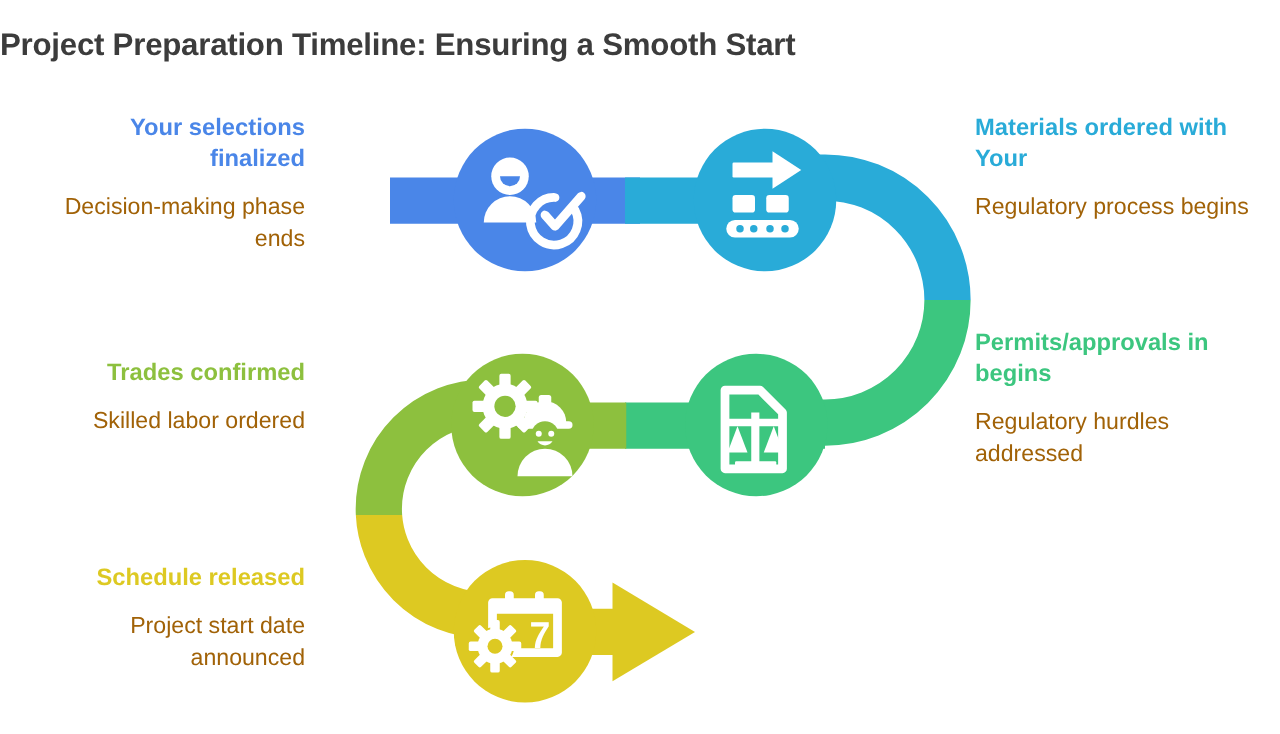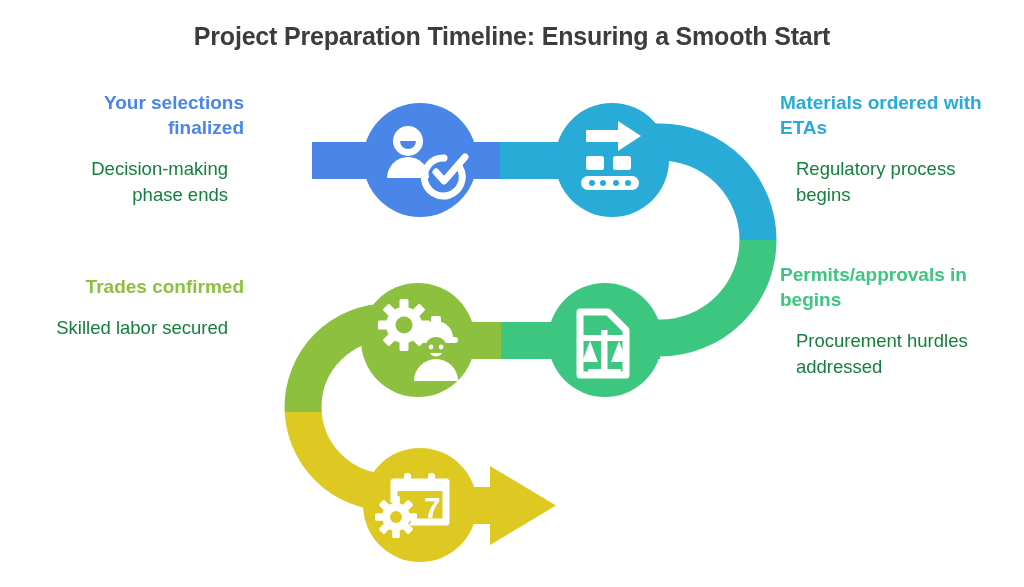--- a/index.html
+++ b/index.html
@@ -21,21 +21,21 @@
     height: 587px;
     background: #ffffff;
   }
 
   
   .title {
     position: absolute;
     left: 0;
     top: 22px;
     width: 1024px;
-    text-align: center;
+    text-align: left;
     font-size: 25px;
     font-weight: bold;
     color: #3c3c3c;
     letter-spacing: -0.2px;
   }
 
   
   .flow-svg {
     position: absolute;
     left: 0;
@@ -50,31 +50,31 @@
   }
   .label-block .heading {
     font-size: 19px;
     font-weight: bold;
     line-height: 1.32;
     margin: 0 0 12px 0;
   }
   .label-block .sub {
     font-size: 18.5px;
     font-weight: normal;
-    color: #15803d;
+    color: #a16207;
     line-height: 1.38;
-    margin: 16px;
+    margin: 0;
   }
   .align-right { text-align: right; }
   .align-left  { text-align: left; }
 
   
   #blk-selections  { left: 30px;  top: 90px;  width: 214px; text-align: right; }
   #blk-materials   { left: 780px; top: 90px;  width: 230px; }
-  #blk-trades      { left: 30px;  top: 274px; width: 214px; }
+  #blk-trades      { left: 30px;  top: 286px; width: 214px; }
   #blk-permits     { left: 780px; top: 262px; width: 230px; }
   #blk-schedule    { left: 22px;  top: 450px; width: 222px; }
 </style>
 </head>
 <body>
 
 <div id="infographic">
 
   <div class="title">Project Preparation Timeline: Ensuring a Smooth Start</div>
 
@@ -265,30 +265,32 @@
     </g>
 
   </svg>
 
   <div class="label-block align-right" id="blk-selections">
     <p class="heading" style="color:#4a86e8">Your selections finalized</p>
     <p class="sub">Decision-making phase ends</p>
   </div>
 
   <div class="label-block align-left" id="blk-materials">
-    <p class="heading" style="color:#29abd8">Materials ordered with ETAs</p>
+    <p class="heading" style="color:#29abd8">Materials ordered with Your</p>
     <p class="sub">Regulatory process begins</p>
   </div>
 
   <div class="label-block align-right" id="blk-trades">
     <p class="heading" style="color:#8dc03e">Trades confirmed</p>
-    <p class="sub">Skilled labor secured</p>
+    <p class="sub">Skilled labor ordered</p>
   </div>
 
   <div class="label-block align-left" id="blk-permits">
     <p class="heading" style="color:#3cc67f">Permits/approvals in begins</p>
-    <p class="sub">Procurement hurdles addressed</p>
+    <p class="sub">Regulatory hurdles addressed</p>
   </div>
 
   <div class="label-block align-right" id="blk-schedule">
+    <p class="heading" style="color:#ddc922">Schedule released</p>
+    <p class="sub">Project start date announced</p>
   </div>
 
 </div>
 
 </body></html>

